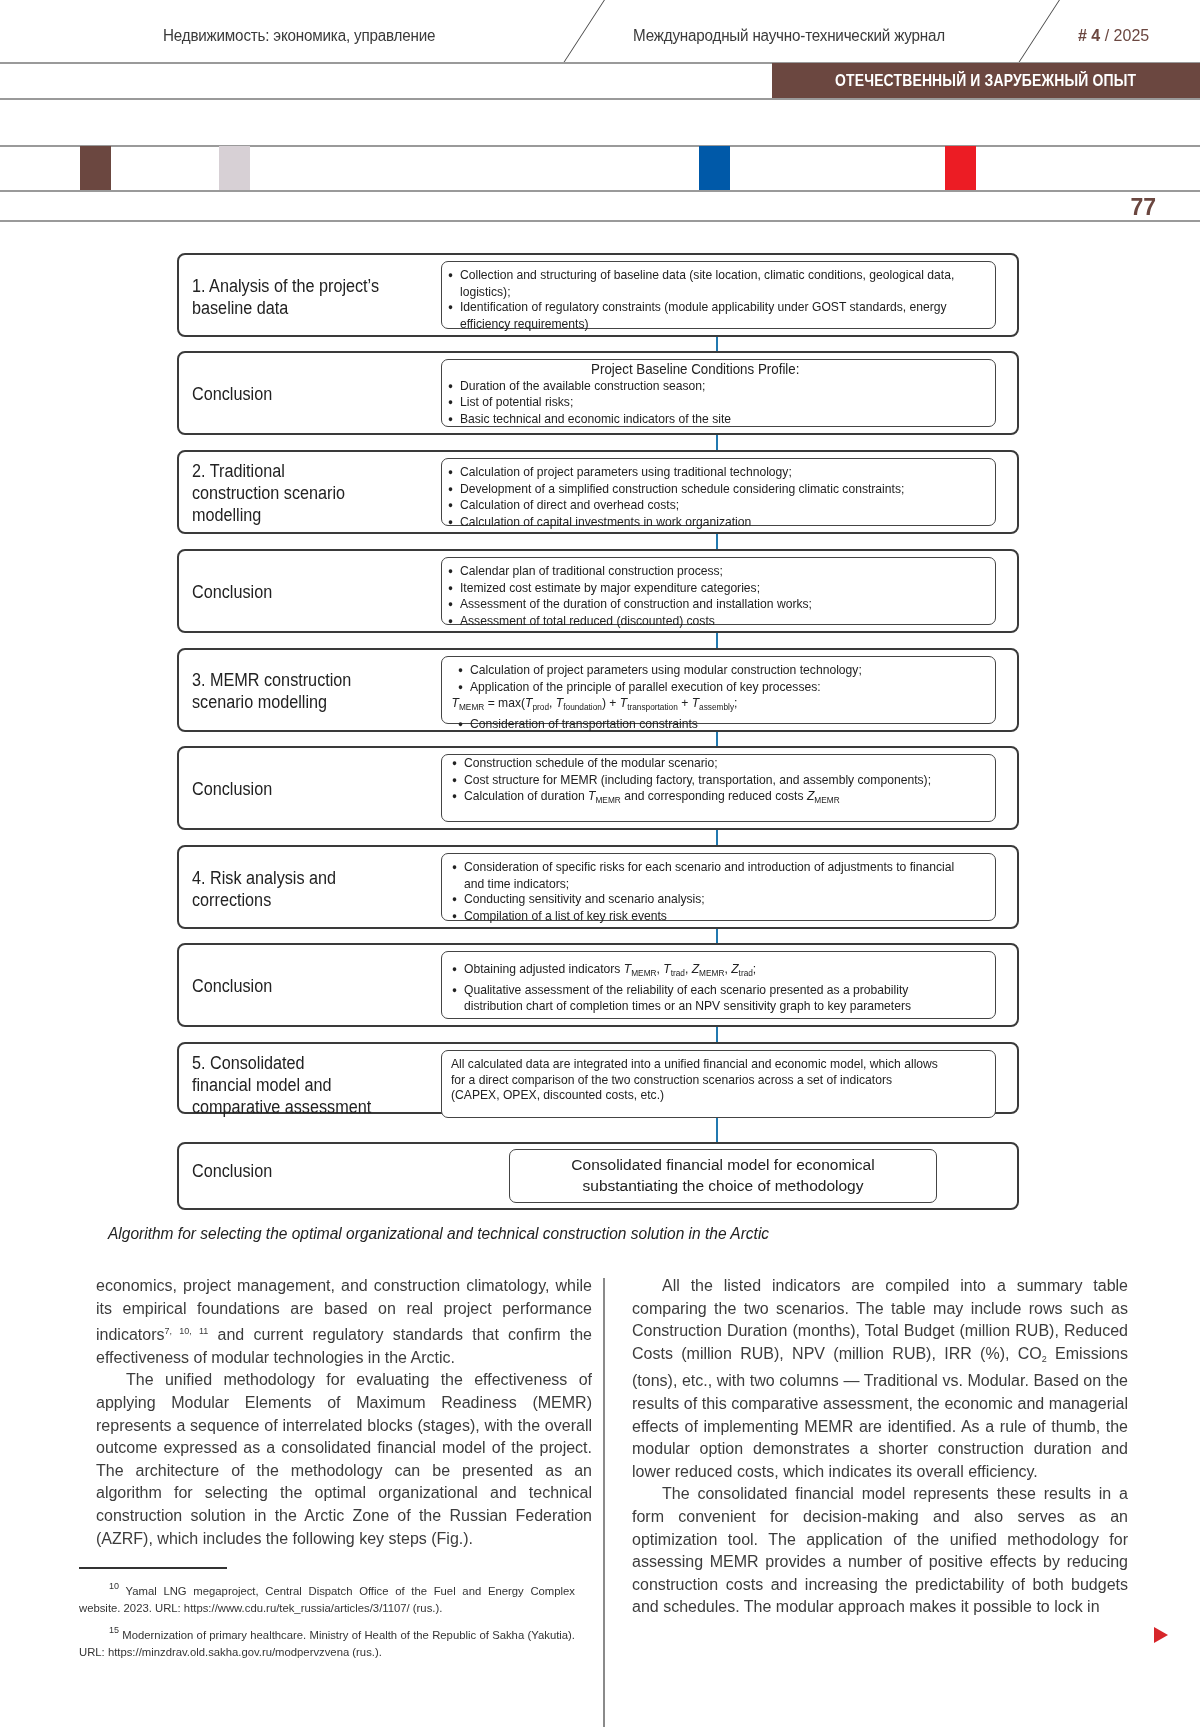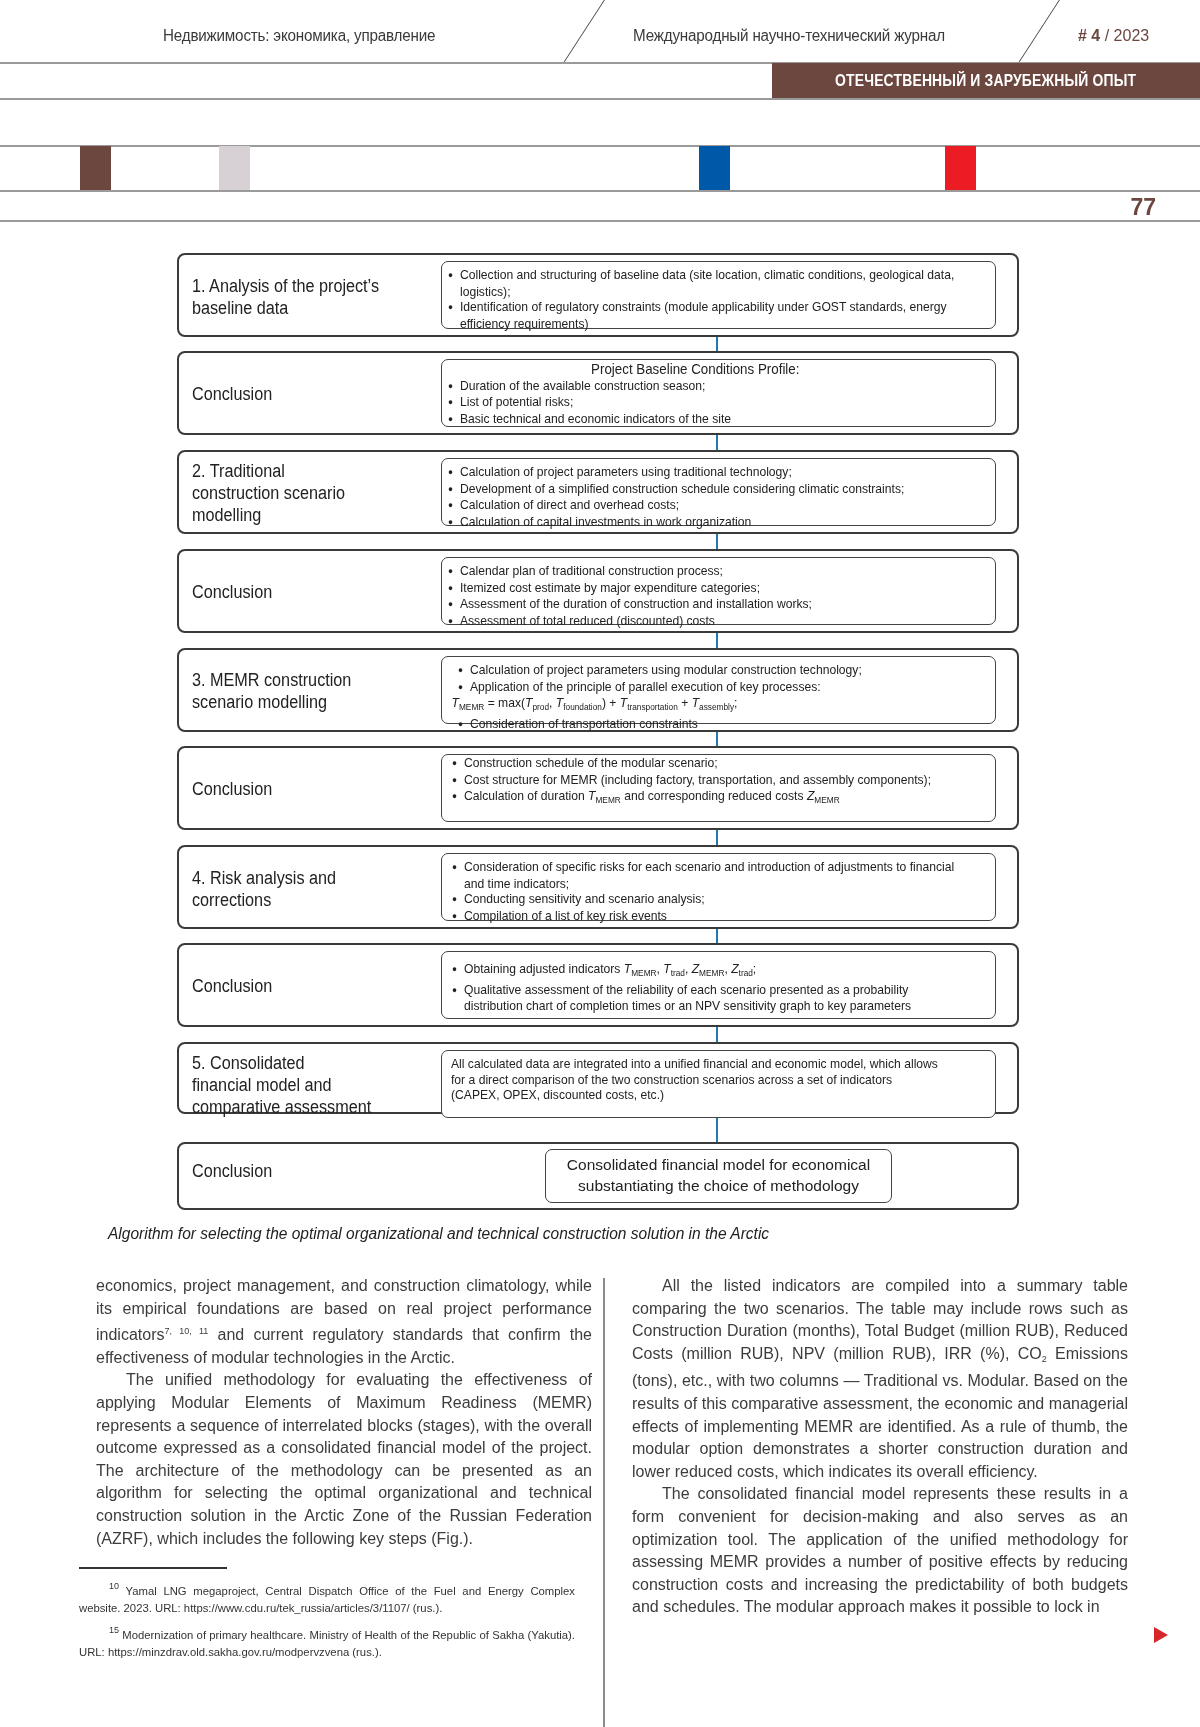--- a/index.html
+++ b/index.html
@@ -46,21 +46,21 @@
   .next-arrow { position: absolute; left: 1154px; top: 1627px; width: 0; height: 0; border-top: 8px solid transparent; border-bottom: 8px solid transparent; border-left: 14px solid #d7262a; }
 </style>
 </head>
 <body>
 
 <div>
   <span class="hdr-text" style="left:163px;">Недвижимость: экономика, управление</span>
   <div class="slash" style="left:563px; top:0; height:63px; transform: skewX(-33deg);"></div>
   <span class="hdr-text" style="left:633px;">Международный научно-технический журнал</span>
   <div class="slash" style="left:1018px; top:0; height:63px; transform: skewX(-33deg);"></div>
-  <span class="issue"><b># 4</b><span> / 2023</span></span>
+  <span class="issue"><b># 4</b><span> / 2025</span></span>
 
   <div class="hline" style="top:62px;"></div>
   <div class="section-band">
       <span>ОТЕЧЕСТВЕННЫЙ И ЗАРУБЕЖНЫЙ ОПЫТ</span>
     </div>
   <div class="hline" style="top:98px;"></div>
 
   <div class="hline" style="top:145px;"></div>
   <div class="cbar" style="left:80px; background:#6b4740;"></div>
   <div class="cbar" style="left:219px; background:#d7d0d5;"></div>
@@ -187,21 +187,21 @@
       <div class="inner">
         <div class="formula" style="padding-left:0;">All calculated data are integrated into a unified financial and economic model, which allows</div>
         <div class="formula" style="padding-left:0;">for a direct comparison of the two construction scenarios across a set of indicators</div>
         <div class="formula" style="padding-left:0;">(CAPEX, OPEX, discounted costs, etc.)</div>
       </div>
     </div>
   </div>
 
   <div class="obox" style="top:1142px; height:68px;">
     <div class="label" style="top:16px;">Conclusion</div>
-    <div class="ibox" style="top:5px; left:330px; width:347px; height:54px; text-align:center; font-size:15.5px; line-height:21px; padding-top:4px;margin-left:36px;">
+    <div class="ibox" style="top:5px; left:330px; width:428px; height:54px; text-align:center; font-size:15.5px; line-height:21px; padding-top:4px;">
       <div>Consolidated financial model for economical</div>
       <div>substantiating the choice of methodology</div>
     </div>
   </div>
 
   <div class="caption">Algorithm for selecting the optimal organizational and technical construction solution in the Arctic</div>
 </div>
 
 <div class="col col-left">
   <p class="noindent"><span>economics, project management, and construction climatology, while its empirical foundations are based on real project performance indicators</span><sup>7, 10, 11</sup><span> and current regulatory standards that confirm the effectiveness of modular technologies in the Arctic.</span></p>

